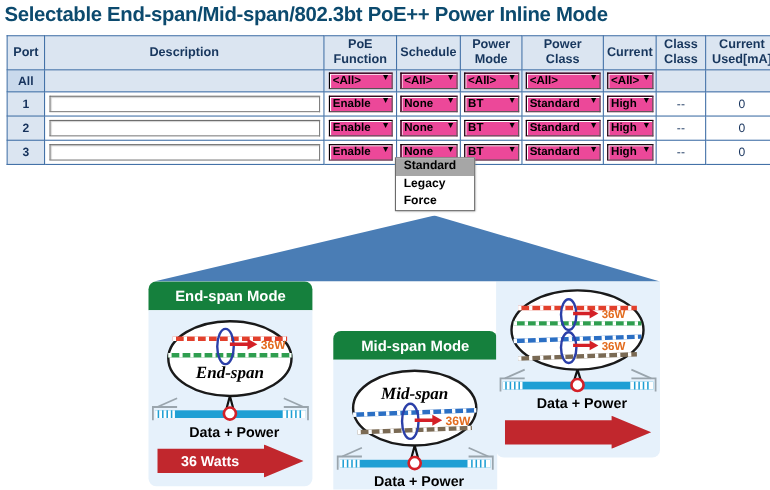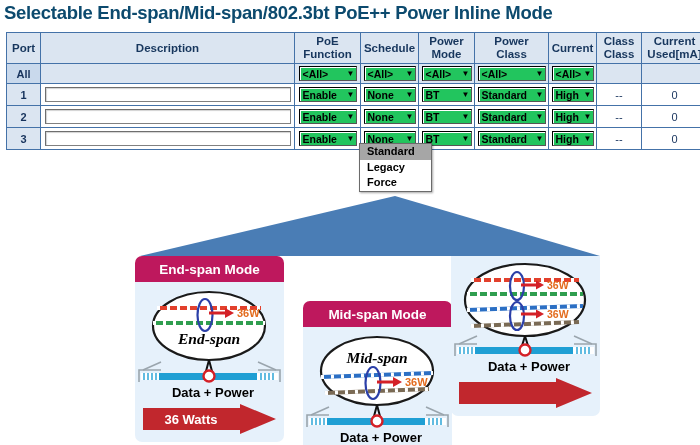--- a/index.html
+++ b/index.html
@@ -32,22 +32,22 @@
   }
   tr.row-all td{background:#dbe5f1;height:19px;}
   tr.row-port td{height:21px;background:#ffffff;}
   td.port-num{font-weight:bold;color:#17365d;background:#dbe5f1 !important;}
   tr.row-all td.port-num{background:#c9d9ec !important;}
 
   .cellpad{display:flex;align-items:center;justify-content:center;height:100%;}
 
   
   .sel{
-    display:inline-flex;align-items:center;justify-content:space-between;
-    box-sizing:border-box;height:15px;background:#22c55e;
+    display:inline-flex;justify-content:space-between;
+    box-sizing:border-box;height:15px;background:#ec4899;
     border:1px solid #000;border-right-color:#555;border-bottom-color:#555;
     box-shadow:inset 1px 1px 0 #fff;
     font-size:10.5px;color:#000;padding:0 1px 0 3px;font-weight:bold;
     white-space:nowrap;overflow:hidden;
   }
   .sel .caret{font-size:8px;line-height:8px;padding-left:2px;color:#000;}
   .sel.w-all{font-weight:bold;}
   .txtbox{
     box-sizing:border-box;height:15px;width:246px;background:#fff;
     border:1px solid #808080;border-top-color:#6e6e6e;border-left-color:#6e6e6e;
@@ -70,21 +70,21 @@
   
   .tri{position:absolute;left:140px;top:196px;width:460px;height:60px;z-index:5;}
 
   
   .panels{position:absolute;left:135px;top:256px;width:465px;height:186px;}
   .panel{position:absolute;top:0;width:149px;height:186px;}
   .panel.p1{left:0;}
   .panel.p2{left:168px;margin-top:45px;}
   .panel.p3{left:316px;}
   .panel-hd{
-    height:26px;background:#be185d;border-radius:7px 7px 0 0;
+    height:26px;background:#15803d;border-radius:7px 7px 0 0;
     color:#ffffff;font-weight:bold;font-size:13.5px;
     display:flex;align-items:center;justify-content:center;white-space:nowrap;
   }
   .panel.p3 .panel-hd{font-size:12.3px;}
   .panel-body{
     height:160px;background:#e6f1fb;border-radius:0 0 7px 7px;
     position:relative;overflow:hidden;
   }
   .diagram{position:absolute;left:0;top:0;width:149px;height:108px;}
   .dp-label{

